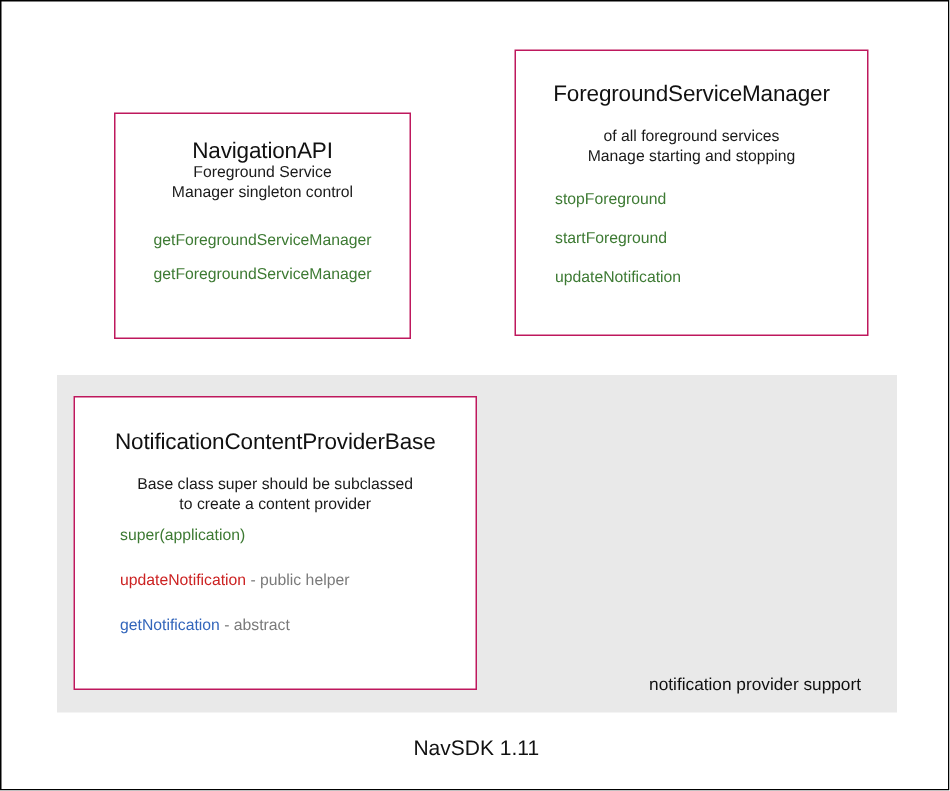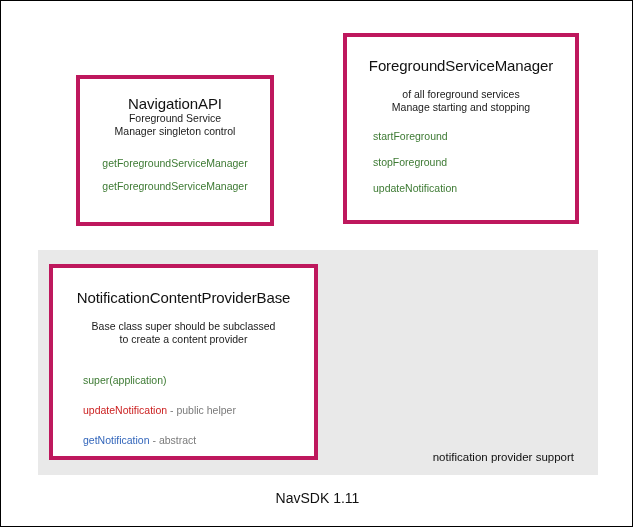--- a/index.html
+++ b/index.html
@@ -16,21 +16,21 @@
     height: 527px;
     box-sizing: border-box;
     background: #ffffff;
     border: 1px solid #000000;
     overflow: hidden;
   }
   .class-box {
     position: absolute;
     box-sizing: border-box;
     background: #ffffff;
-    border: 4px solid #be185d;
+    border: 1px solid #be185d;
   }
   .class-title {
     text-align: center;
     color: #111111;
     font-size: 15px;
     font-weight: normal;
     letter-spacing: -0.1px;
     white-space: nowrap;
   }
   .class-desc {
@@ -98,21 +98,21 @@
     padding: 21px 10px 0 10px;
   }
   #box-notification-content-provider {
     left: 339px; top: 263px; width: 242px; height: 142px;
     padding: 21px 12px 0 12px;
   }
   #box-foreground-service-manager .methods { margin-top: 16px; }
   #box-foreground-service-manager .method { margin-bottom: 13px; padding-left: 14px; }
   #box-navigation-api .methods { margin-top: 19px; }
   #box-navigation-api .method { margin-bottom: 10px; }
-  #box-notification-content-provider-base .methods { margin-top: 28px; }
+  #box-notification-content-provider-base .methods { margin-top: 8px; }
   #box-notification-content-provider-base .method { margin-bottom: 17px; padding-left: 20px; }
   #box-notification-content-provider .methods { margin-top: 38px; }
   #box-notification-content-provider .method { padding-left: 14px; }
 </style>
 </head>
 <body>
 
 <div id="canvas">
 
   <div class="class-box" id="box-navigation-api">
@@ -127,22 +127,22 @@
     </div>
   </div>
 
   <div class="class-box" id="box-foreground-service-manager">
     <div class="class-title">ForegroundServiceManager</div>
     <div class="class-desc" style="margin-top:14px">
       <div>of all foreground services</div>
       <div>Manage starting and stopping</div>
     </div>
     <div class="methods">
+      <div class="method left"><span class="m-green">stopForeground</span></div>
       <div class="method left"><span class="m-green">startForeground</span></div>
-      <div class="method left"><span class="m-green">stopForeground</span></div>
       <div class="method left"><span class="m-green">updateNotification</span></div>
     </div>
   </div>
 
   <div id="group-panel">
     <div id="group-label">notification provider support</div>
   </div>
 
   <div class="class-box" id="box-notification-content-provider-base">
     <div class="class-title">NotificationContentProviderBase</div>

